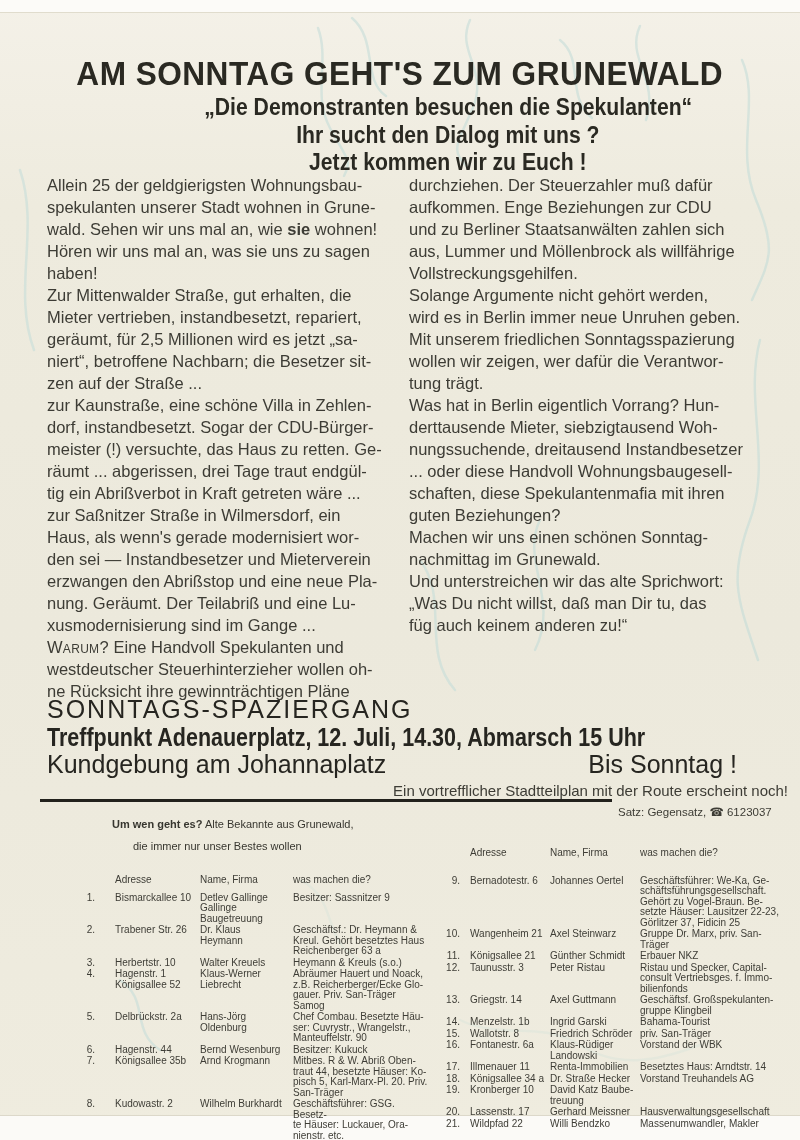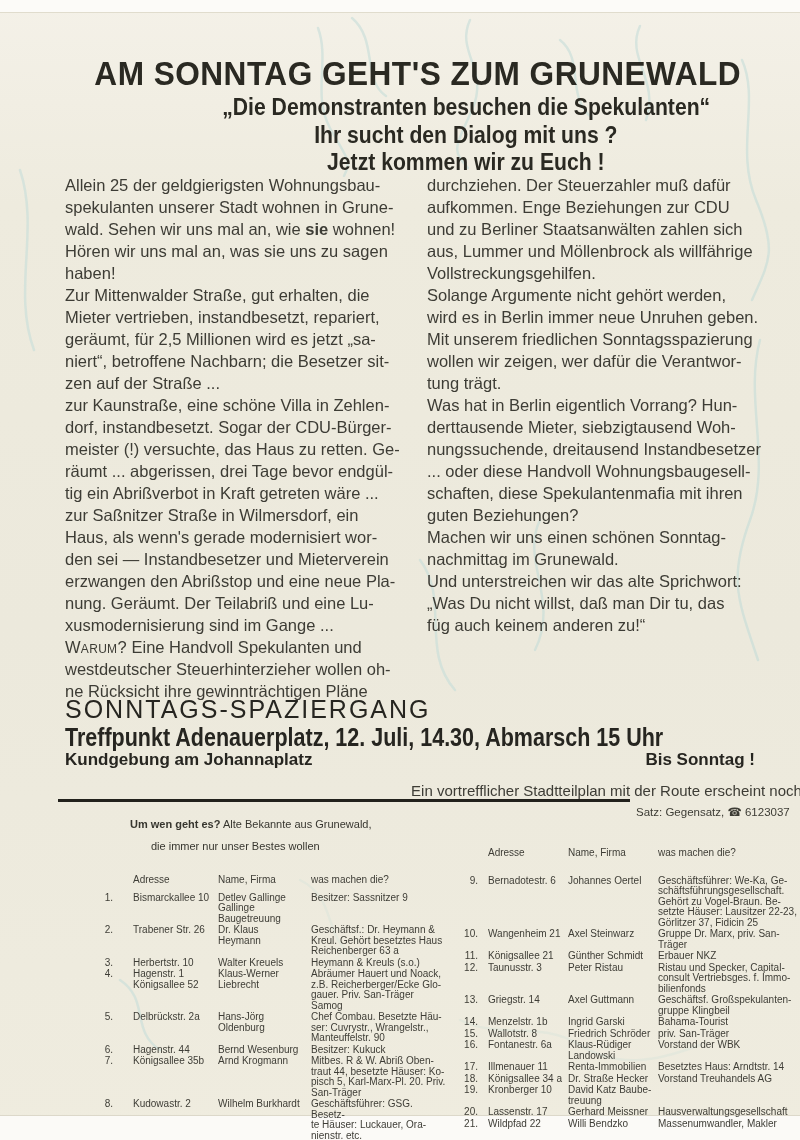--- a/index.html
+++ b/index.html
@@ -10,21 +10,21 @@
     color:#3b3a33;
   }
   .paper-bg { position:absolute; inset:0; z-index:0;
     background:linear-gradient(180deg,#f4f1e8 0%,#eeebde 18%,#ecE9dc 55%,#efecdf 100%); }
   .scan-strip-top { position:absolute; top:0; left:0; right:0; height:12px;
     background:#fcfbf8; border-bottom:1px solid #e0dccd; z-index:2; }
   .scan-strip-bottom { position:absolute; bottom:0; left:0; right:0; height:24px;
     background:#fbfaf7; border-top:1px solid #dcd8ca; z-index:2; }
   .sketch { position:absolute; inset:0; z-index:1; pointer-events:none; }
 
-  .layer { position:absolute; inset:0; z-index:3;margin-left:18px; }
+  .layer { position:absolute; inset:0; z-index:3; }
 
   .title { position:absolute; top:54px; left:0; width:800px; text-align:center;
     font-size:34px; font-weight:bold; color:#2a2922; white-space:nowrap; }
   .title > span { display:inline-block; transform:scaleX(.93); letter-spacing:.5px; }
   .sub { position:absolute; left:0; width:800px; text-align:center;
     font-size:23px; font-weight:bold; color:#2a2922; white-space:nowrap;padding-left:48px; }
   .sub > span { display:inline-block; transform:scaleX(.92); }
   .sub1 { top:94px; } .sub2 { top:122px; } .sub3 { top:149px; }
 
   .col { position:absolute; top:174px; width:350px;
@@ -34,21 +34,21 @@
   .col-right { left:409px; }
   .sc { font-variant:small-caps; letter-spacing:.3px; }
 
   .ann-heading { position:absolute; top:695px; left:47px;
     font-size:25px; font-weight:normal; letter-spacing:2px; color:#262520; white-space:nowrap; }
   .ann-line2 { position:absolute; top:723px; left:47px;
     font-size:25px; font-weight:bold; color:#262520; white-space:nowrap;
     transform:scaleX(.86); transform-origin:left center; }
   .ann-line3 { position:absolute; top:750px; left:47px; width:690px;
     display:flex; justify-content:space-between;
-    font-size:17px; font-weight:bold; color:#262520; }
+    font-size:25px; font-weight:normal; color:#262520; }
   .ann-note { position:absolute; top:782px; left:0; width:788px; text-align:right;
     font-size:15px; color:#3d3c35; }
 
   .rule { position:absolute; top:799px; left:40px; width:572px; height:3px; background:#22211c; }
   .imprint { position:absolute; top:805px; left:618px; font-size:11.5px; color:#3d3c35; white-space:nowrap; }
 
   .table-intro { position:absolute; top:818px; left:112px; font-size:11px; color:#37362f; white-space:nowrap; }
   .table-intro b { font-weight:bold; }
   .table-intro2 { position:absolute; top:840px; left:133px; font-size:11px; color:#37362f; white-space:nowrap; }
 
@@ -113,21 +113,21 @@
 Hören wir uns mal an, was sie uns zu sagen
 haben!</span></p>
     <p>Zur Mittenwalder Straße, gut erhalten, die
 Mieter vertrieben, instandbesetzt, repariert,
 geräumt, für 2,5 Millionen wird es jetzt „sa-
 niert“, betroffene Nachbarn; die Besetzer sit-
 zen auf der Straße ...</p>
     <p>zur Kaunstraße, eine schöne Villa in Zehlen-
 dorf, instandbesetzt. Sogar der CDU-Bürger-
 meister (!) versuchte, das Haus zu retten. Ge-
-räumt ... abgerissen, drei Tage bevor endgül-
+räumt ... abgerissen, drei Tage traut endgül-
 tig ein Abrißverbot in Kraft getreten wäre ...</p>
     <p>zur Saßnitzer Straße in Wilmersdorf, ein
 Haus, als wenn's gerade modernisiert wor-
 den sei — Instandbesetzer und Mieterverein
 erzwangen den Abrißstop und eine neue Pla-
 nung. Geräumt. Der Teilabriß und eine Lu-
 xusmodernisierung sind im Gange ...</p>
     <p><span class="sc">Warum?</span><span> Eine Handvoll Spekulanten und
 westdeutscher Steuerhinterzieher wollen oh-
 ne Rücksicht ihre gewinnträchtigen Pläne</span></p>

